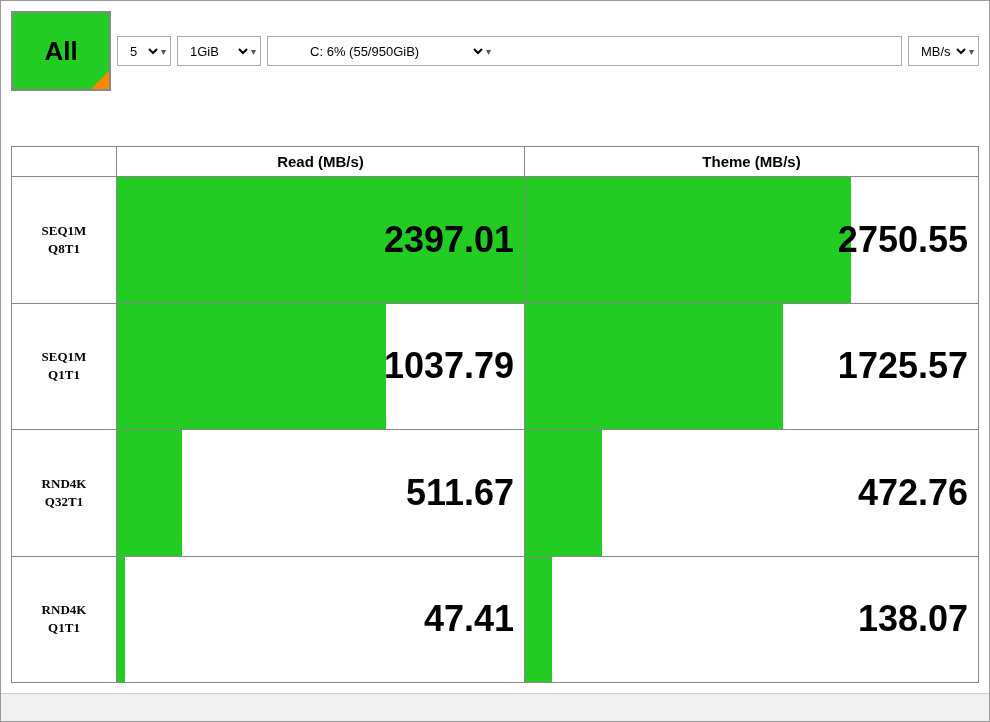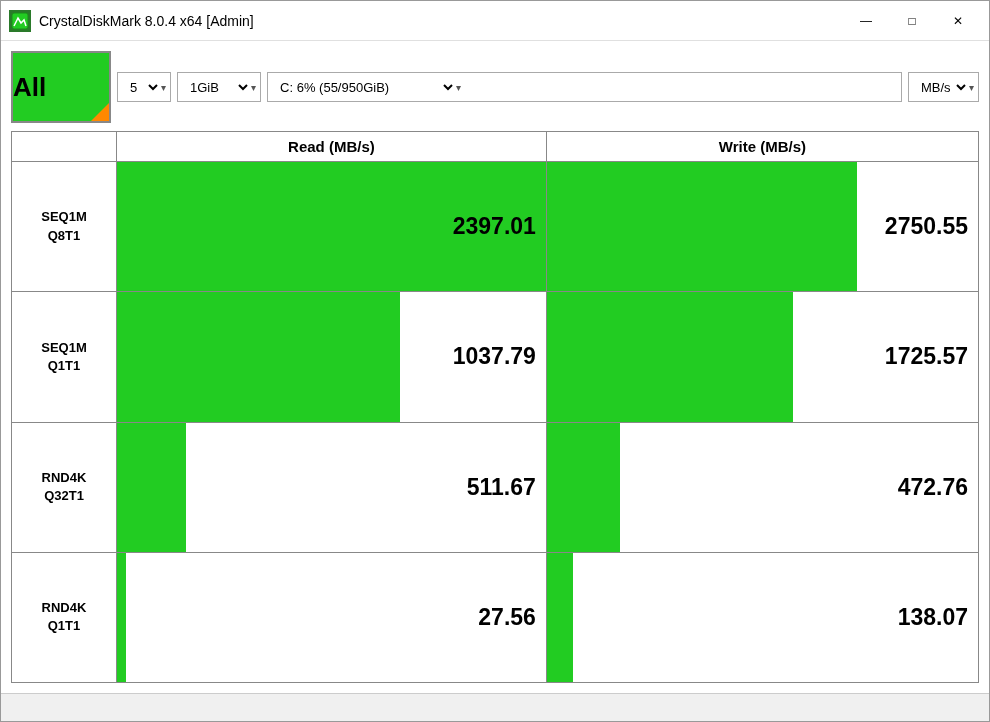--- a/index.html
+++ b/index.html
@@ -105,30 +105,31 @@
     
     .toolbar {
       display: flex;
       align-items: center;
       gap: 6px;
       margin-bottom: 8px;
     }
 
     .all-btn {
       width: 100px;
-      height: 72px;
+      height: 80px;
       background: #22cc22;
       border: 2px solid #888;
       font-size: 26px;
       font-weight: bold;
       color: #000;
       cursor: pointer;
       position: relative;
       display: flex;
       align-items: center;
+      justify-content: center;
       flex-shrink: 0;
     }
 
     .all-btn::after {
       content: '';
       position: absolute;
       bottom: 0;
       right: 0;
       width: 0;
       height: 0;
@@ -159,20 +160,21 @@
     .select-wrapper-large {
       flex: 1;
       min-width: 200px;
     }
 
     
     .results-table {
       border-collapse: collapse;
       width: 100%;
       flex: 1;
+      margin-top: 47px;
     }
 
     .results-table th,
     .results-table td {
       border: 1px solid #888;
       padding: 0;
     }
 
     .header-row th {
       background: #fff;
@@ -186,20 +188,21 @@
     .test-label {
       background: #fff;
       text-align: center;
       font-size: 13px;
       font-weight: bold;
       padding: 6px 12px;
       min-width: 100px;
       width: 105px;
       line-height: 1.4;
       border: 1px solid #888;
+      font-family: Liberation Serif, serif;
     }
 
     .value-cell {
       position: relative;
       height: 80px;
       overflow: hidden;
     }
 
     .bar-bg {
       position: absolute;
@@ -211,53 +214,39 @@
 
     .value-text {
       position: absolute;
       top: 0;
       left: 0;
       right: 0;
       bottom: 0;
       display: flex;
       align-items: center;
       justify-content: flex-end;
-      font-size: 23px;
+      font-size: 36px;
       font-weight: bold;
       color: #000;
       padding-right: 10px;
       z-index: 1;
     }
 
     .status-bar {
       height: 28px;
       border-top: 1px solid #ccc;
       background: #f0f0f0;
       flex-shrink: 0;
     }
   </style>
 </head>
 <body>
 
 <div class="window">
 
-  <div class="title-bar">
-    <div class="title-bar-icon">
-      <svg viewBox="0 0 18 18" fill="none">
-        <rect x="1" y="1" width="16" height="16" rx="2" fill="#22cc22" stroke="#1a8c1a" stroke-width="1"></rect>
-        <path d="M3 14 L7 6 L10 11 L13 8 L15 14" stroke="#fff" stroke-width="1.5" fill="none"></path>
-      </svg>
-    </div>
-    <span class="title-bar-text">CrystalDiskMark 8.0.4 x64 [Admin]</span>
-    <div class="window-controls">
-      <button class="win-btn">—</button>
-      <button class="win-btn">□</button>
-      <button class="win-btn close">✕</button>
-    </div>
-  </div>
 
 
   <div class="main-content">
 
     <div class="toolbar">
       <button class="all-btn">
         <span>All</span>
       </button>
 
       <div class="select-wrapper">
@@ -279,21 +268,21 @@
           <option>4GiB</option>
           <option>8GiB</option>
           <option>16GiB</option>
           <option>32GiB</option>
           <option>64GiB</option>
         </select>
         <span style="font-size:10px; color:#555;">▾</span>
       </div>
 
       <div class="select-wrapper select-wrapper-large">
-        <select style="min-width:180px;">
+        <select style="min-width:180px;margin-left:30px;">
           <option selected="">C: 6% (55/950GiB)</option>
         </select>
         <span style="font-size:10px; color:#555;">▾</span>
       </div>
 
       <div class="select-wrapper">
         <select>
           <option selected="">MB/s</option>
           <option>GB/s</option>
           <option>IOPS</option>
@@ -301,21 +290,21 @@
         </select>
         <span style="font-size:10px; color:#555;">▾</span>
       </div>
     </div>
 
     <table class="results-table">
       <thead>
         <tr class="header-row">
           <th style="background:#fff; border:1px solid #888;"></th>
           <th>Read (MB/s)</th>
-          <th>Write (MB/s)</th>
+          <th>Theme (MB/s)</th>
         </tr>
       </thead>
       <tbody id="results-body">
       <tr>
             <td class="test-label"><span>SEQ1M<br>Q8T1</span></td>
             <td class="value-cell">
     <div class="bar-bg" style="width:100%;"></div>
     <div class="value-text">2397.01</div>
   </td>
             <td class="value-cell">
@@ -342,21 +331,21 @@
   </td>
             <td class="value-cell">
     <div class="bar-bg" style="width:17%;"></div>
     <div class="value-text">472.76</div>
   </td>
           </tr>
           <tr>
             <td class="test-label"><span>RND4K<br>Q1T1</span></td>
             <td class="value-cell">
     <div class="bar-bg" style="width:2%;"></div>
-    <div class="value-text">27.56</div>
+    <div class="value-text">47.41</div>
   </td>
             <td class="value-cell">
     <div class="bar-bg" style="width:6%;"></div>
     <div class="value-text">138.07</div>
   </td>
           </tr>
         </tbody>
     </table>
 
   </div>

